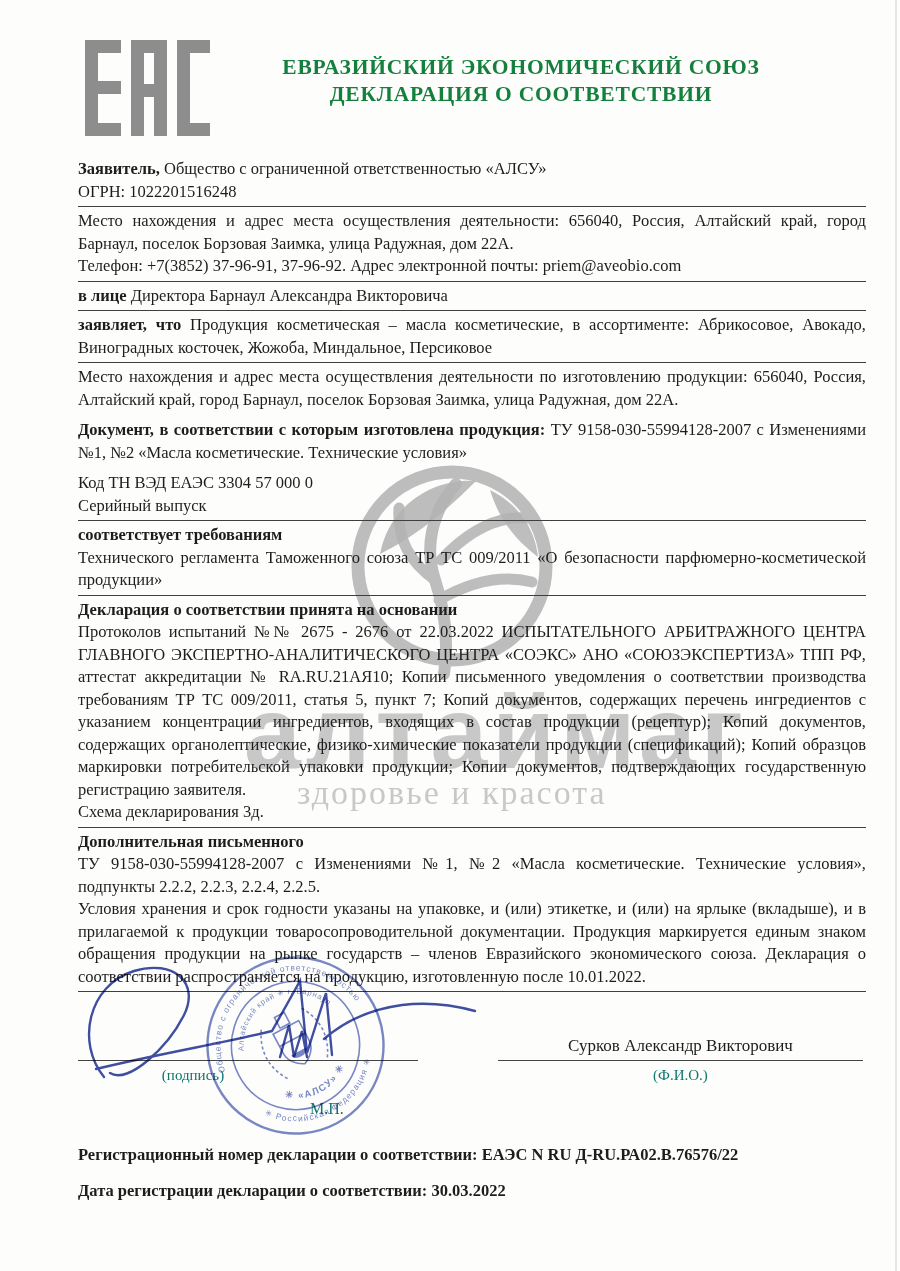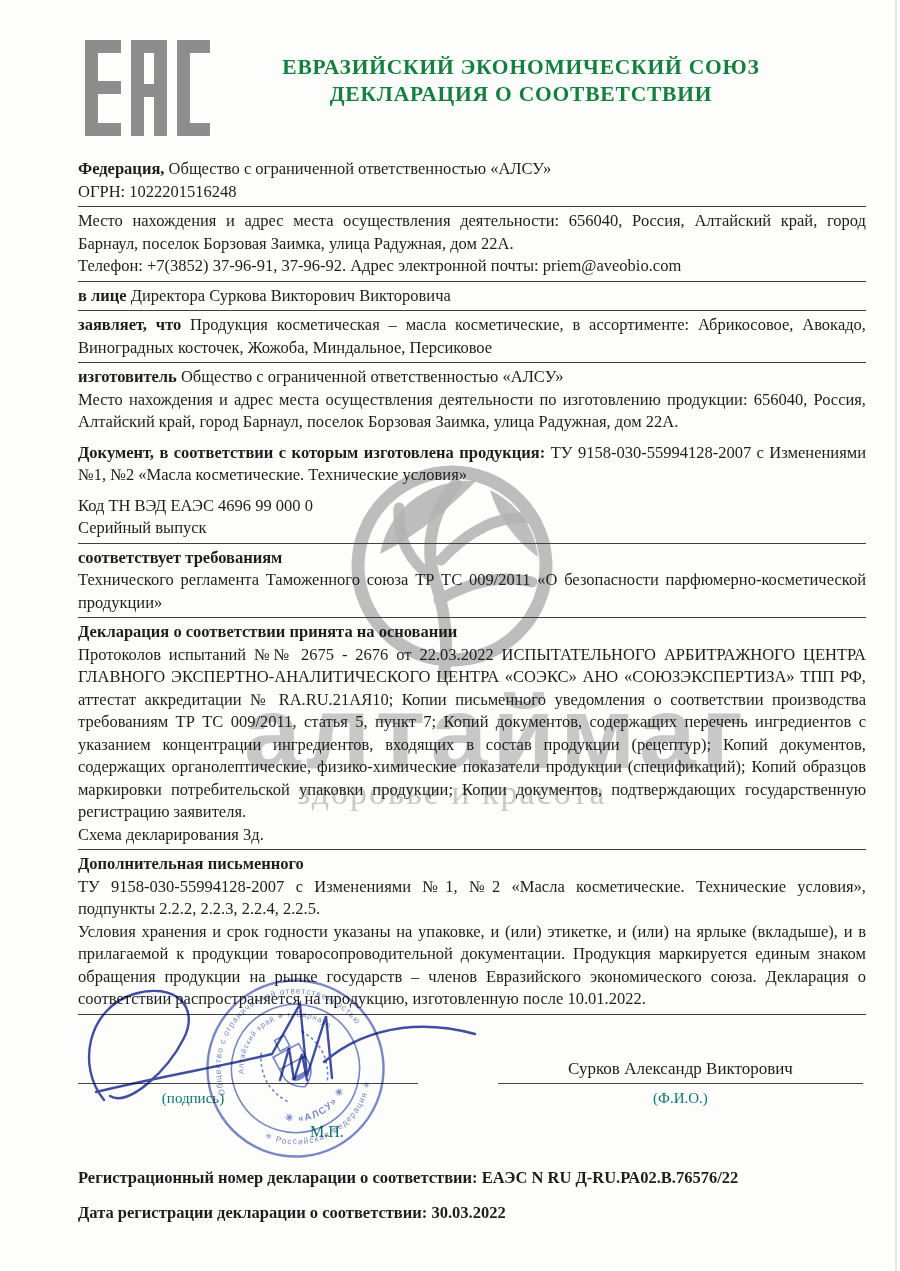--- a/index.html
+++ b/index.html
@@ -90,39 +90,38 @@
       </g>
     </svg>
     <div class="titles">
       <div>ЕВРАЗИЙСКИЙ ЭКОНОМИЧЕСКИЙ СОЮЗ</div>
       <div>ДЕКЛАРАЦИЯ О СООТВЕТСТВИИ</div>
     </div>
   </div>
 
   <div class="content">
 
-    <p><b>Федерация,</b> <span>Общество с ограниченной ответственностью «АЛСУ»</span></p>
+    <p><b>Заявитель,</b> <span>Общество с ограниченной ответственностью «АЛСУ»</span></p>
     <p class="nojust">ОГРН: 1022201516248</p>
     <hr class="sep">
 
     <p>Место нахождения и адрес места осуществления деятельности: 656040, Россия, Алтайский край, город Барнаул, поселок Борзовая Заимка, улица Радужная, дом 22А.</p>
     <p class="nojust">Телефон: +7(3852) 37-96-91, 37-96-92. Адрес электронной почты: priem@aveobio.com</p>
     <hr class="sep">
 
-    <p class="nojust"><b>в лице</b> <span>Директора Суркова Викторович Викторовича</span></p>
+    <p class="nojust"><b>в лице</b> <span>Директора Барнаул Александра Викторовича</span></p>
     <hr class="sep">
 
     <p><b>заявляет, что</b> <span>Продукция косметическая – масла косметические, в ассортименте:  Абрикосовое, Авокадо, Виноградных косточек, Жожоба, Миндальное, Персиковое</span></p>
     <hr class="sep">
 
-    <p class="nojust"><b>изготовитель</b> <span>Общество с ограниченной ответственностью «АЛСУ»</span></p>
     <p>Место нахождения и адрес места осуществления деятельности по изготовлению продукции: 656040, Россия, Алтайский край, город Барнаул, поселок Борзовая Заимка, улица Радужная, дом 22А.</p>
 
     <p class="gap8"><b>Документ, в соответствии с которым изготовлена продукция:</b> <span>ТУ 9158-030-55994128-2007 с Изменениями №1, №2 «Масла косметические. Технические условия»</span></p>
-    <p class="nojust gap8">Код ТН ВЭД ЕАЭС 4696 99 000 0</p>
+    <p class="nojust gap8">Код ТН ВЭД ЕАЭС 3304 57 000 0</p>
     <p class="nojust">Серийный выпуск</p>
     <hr class="sep">
 
     <p class="bold-line">соответствует требованиям</p>
     <p>Технического регламента Таможенного союза ТР ТС 009/2011 «О безопасности парфюмерно-косметической продукции»</p>
     <hr class="sep">
 
     <p class="bold-line">Декларация о соответствии принята на основании</p>
     <p>Протоколов испытаний №№ 2675 - 2676 от 22.03.2022 ИСПЫТАТЕЛЬНОГО АРБИТРАЖНОГО ЦЕНТРА ГЛАВНОГО ЭКСПЕРТНО-АНАЛИТИЧЕСКОГО ЦЕНТРА «СОЭКС» АНО «СОЮЗЭКСПЕРТИЗА» ТПП РФ, аттестат аккредитации № RA.RU.21АЯ10; Копии письменного уведомления о соответствии производства требованиям ТР ТС 009/2011, статья 5, пункт 7; Копий документов, содержащих перечень ингредиентов с указанием концентрации ингредиентов, входящих в состав продукции (рецептур); Копий документов, содержащих органолептические, физико-химические показатели продукции (спецификаций); Копий образцов маркировки потребительской упаковки продукции; Копии документов, подтверждающих государственную регистрацию заявителя.</p>
     <p class="nojust">Схема декларирования 3д.</p>

